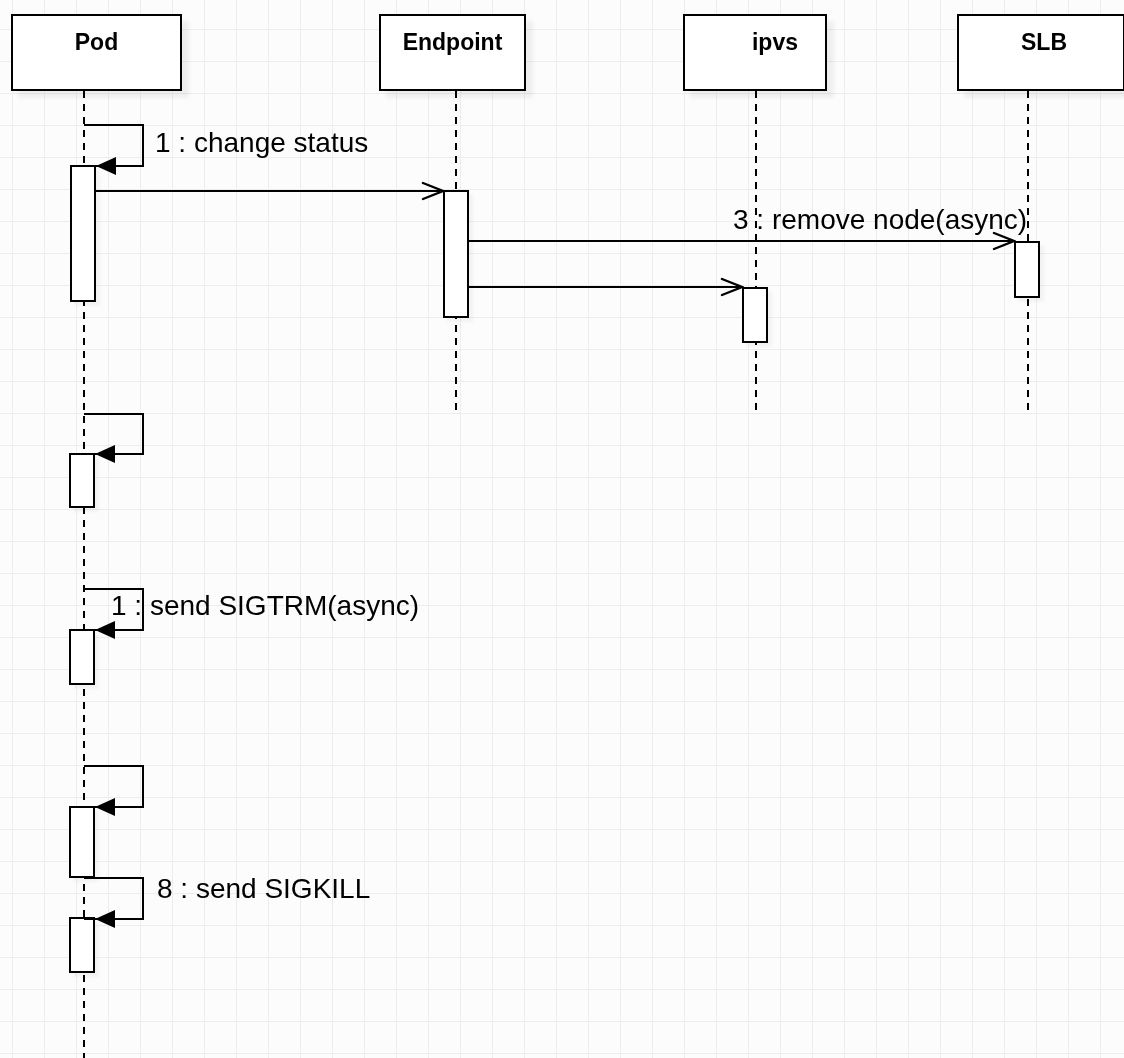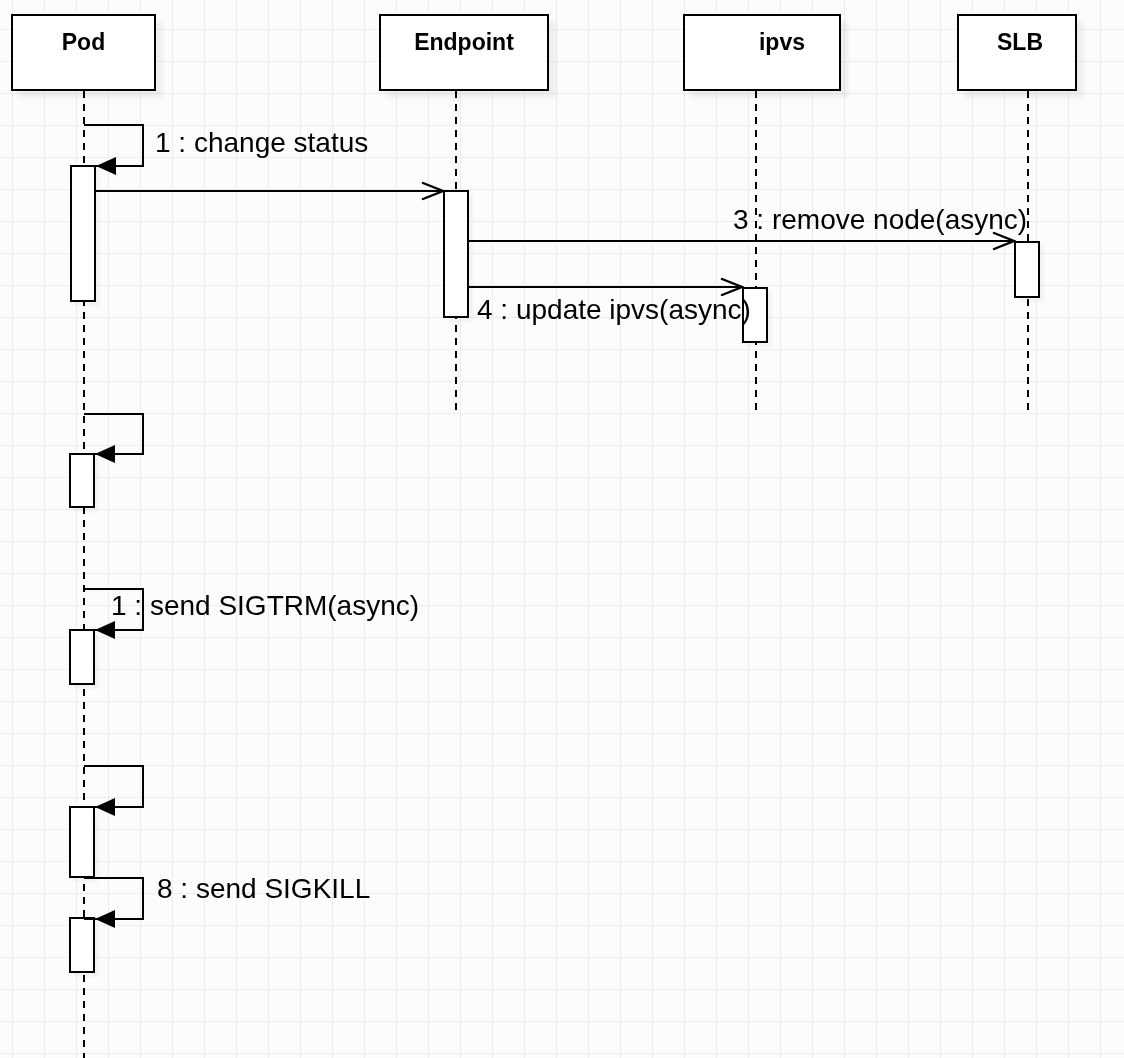--- a/index.html
+++ b/index.html
@@ -99,30 +99,30 @@
 </head>
 <body>
 
 <div class="canvas">
 
   <div class="lifeline" style="left:83px;  top:91px; height:967px;"></div>
   <div class="lifeline" style="left:455px; top:91px; height:319px;"></div>
   <div class="lifeline" style="left:755px; top:91px; height:319px;"></div>
   <div class="lifeline" style="left:1027px;top:91px; height:319px;"></div>
 
-  <div class="actor" style="left:11px;  width:145px;">
+  <div class="actor" style="left:11px;  width:171px;">
     <span class="actor-label">Pod</span>
   </div>
-  <div class="actor" style="left:379px; width:170px;">
+  <div class="actor" style="left:379px; width:147px;">
     <span class="actor-label">Endpoint</span>
   </div>
-  <div class="actor" style="left:683px; width:158px;padding-left:40px;">
+  <div class="actor" style="left:683px; width:144px;padding-left:40px;">
     <span class="actor-label">ipvs</span>
   </div>
-  <div class="actor" style="left:957px; width:120px;padding-left:6px;">
+  <div class="actor" style="left:957px; width:168px;padding-left:6px;">
     <span class="actor-label">SLB</span>
   </div>
 
   <div class="activation" style="left:70px;  top:165px; height:137px;"></div>
   <div class="activation" style="left:443px; top:190px; height:128px;"></div>
   <div class="activation" style="left:1014px;top:241px; height:57px;"></div>
   <div class="activation" style="left:742px; top:287px; height:56px;"></div>
   <div class="activation" style="left:69px;  top:453px; height:55px;"></div>
   <div class="activation" style="left:69px;  top:629px; height:56px;"></div>
   <div class="activation" style="left:69px;  top:806px; height:72px;"></div>
@@ -140,21 +140,20 @@
   <div class="msg-line" style="left:469px; top:240px; width:542px;"></div>
   <svg class="chevron" style="left:990px; top:230px;" width="26" height="22" viewBox="0 0 26 22">
       <path d="M4 3 L24 11 L4 19"></path>
     </svg>
   <div class="msg-label" style="left:733px; top:207px;">3 : remove node(async)</div>
 
   <div class="msg-line" style="left:469px; top:286px; width:270px;"></div>
   <svg class="chevron" style="left:718px; top:276px;" width="26" height="22" viewBox="0 0 26 22">
       <path d="M4 3 L24 11 L4 19"></path>
     </svg>
-  <div class="msg-label" style="left:477px; top:297px;">4 : update ipvs(async)</div>
 
   <div class="loop" style="left:84px; top:413px; height:42px;"></div>
   <div class="tri-left" style="left:95px; top:445px;"></div>
 
   <div class="loop" style="left:84px; top:588px; height:43px;"></div>
   <div class="tri-left" style="left:95px; top:621px;"></div>
   <div class="msg-label" style="left:111px; top:593px;">1 : send SIGTRM(async)</div>
 
   <div class="loop" style="left:84px; top:765px; height:43px;"></div>
   <div class="tri-left" style="left:95px; top:798px;"></div>

